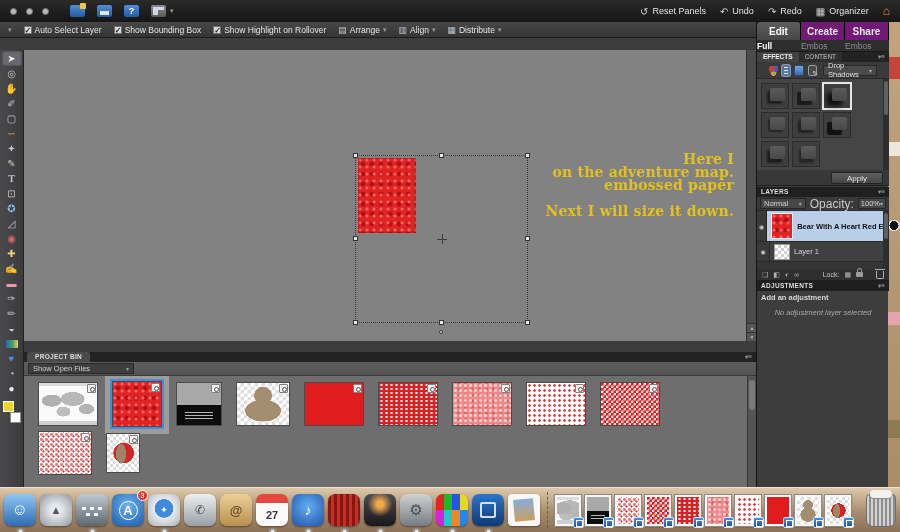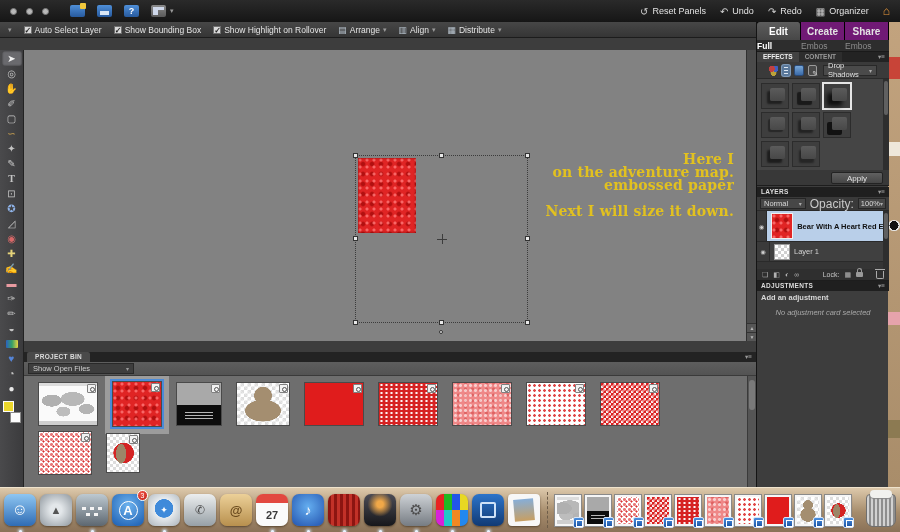--- a/index.html
+++ b/index.html
@@ -645,21 +645,21 @@
       <span data-name="lock-transparency-icon">▦</span>
       <span class="padlockicon" data-name="lock-all-icon"></span>
       <span class="trashicon" data-name="delete-layer-icon"></span>
     </div>
 
     <div class="adj-header" data-name="adjustments-panel-header">
       <span class="adj-title" data-name="adjustments-panel-title">ADJUSTMENTS</span>
       <span class="panelmenu" data-name="adjustments-panel-menu-icon">▾≡</span>
     </div>
     <div class="adj-sub" data-name="add-adjustment-label">Add an adjustment</div>
-    <div class="adj-msg" data-name="adjustments-empty-message">No adjustment card selected</div>
+    <div class="adj-msg" data-name="adjustments-empty-message">No adjustment layer selected</div>
   </div>
 
   <div class="desktop" data-name="desktop-edge">
     <span class="frag f1" data-name="desktop-item"></span>
     <span class="frag f2" data-name="desktop-item"></span>
     <span class="frag f3" data-name="desktop-item"></span>
     <span class="frag f4" data-name="desktop-item"></span>
     <span class="frag f5" data-name="desktop-item"></span>
   </div>
 

